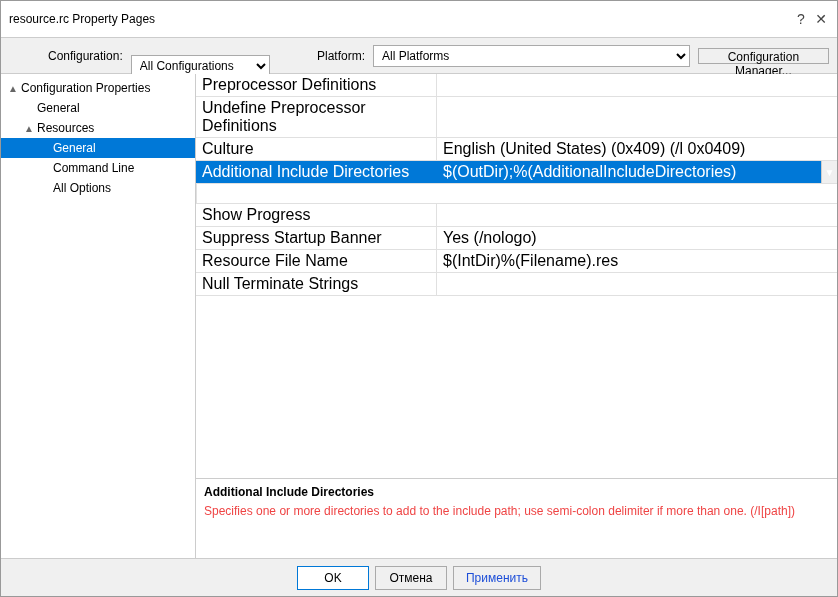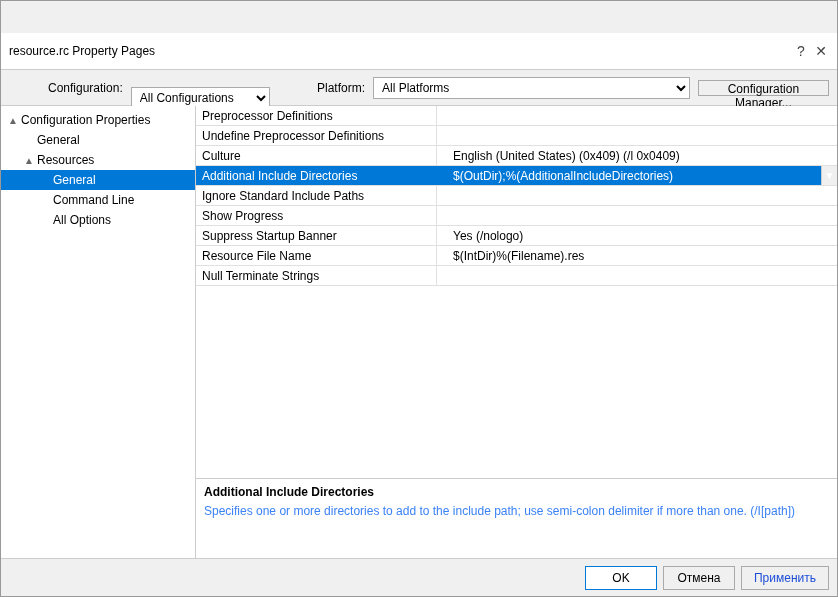--- a/index.html
+++ b/index.html
@@ -24,21 +24,20 @@
       flex-direction: column;
     }
     .title-bar {
       background: #fff;
       display: flex;
       align-items: center;
       justify-content: space-between;
       padding: 18px 8px;
       border-bottom: 1px solid #ccc;
       height: 28px;
-      margin-top: 32px;
     }
     .title-bar-text {
       font-size: 12px;
       color: #000;
     }
     .title-bar-controls {
       display: flex;
       gap: 4px;
       align-items: center;
     }
@@ -151,28 +150,28 @@
       min-height: 20px;
     }
     .prop-row.selected {
       background: #0078d7;
       color: #fff;
     }
     .prop-name {
       width: 240px;
       padding: 2px 6px;
       flex-shrink: 0;
-      font-size: 12px;
+      font-size: 16px;
       display: flex;
       align-items: center;
     }
     .prop-value {
       flex: 1;
-      padding: 2px 16px;
-      font-size: 12px;
+      padding: 2px 6px;
+      font-size: 16px;
       display: flex;
       align-items: center;
       border-left: 1px solid #e0e0e0;
     }
     .prop-row.selected .prop-value {
       border-left-color: #0078d7;
     }
     .prop-value-btn {
       width: 16px;
       flex-shrink: 0;
@@ -192,29 +191,29 @@
       display: flex;
       flex-direction: column;
       gap: 4px;
     }
     .info-title {
       font-weight: bold;
       font-size: 12px;
     }
     .info-desc {
       font-size: 12px;
-      color: #3b82f6;
+      color: #ef4444;
       line-height: 1.4;
     }
     .footer {
       background: #f0f0f0;
       border-top: 1px solid #ccc;
       padding: 6px 8px;
       display: flex;
-      justify-content: flex-end;
+      justify-content: center;
       gap: 6px;
       height: 38px;
       align-items: center;
     }
     .footer-btn {
       height: 24px;
       min-width: 72px;
       font-size: 12px;
       border: 1px solid #aaa;
       background: #f0f0f0;
@@ -308,21 +307,20 @@
           <span class="prop-value">English (United States) (0x409) (/l 0x0409)</span>
         </div>
 
         <div class="prop-row selected">
           <span class="prop-name">Additional Include Directories</span>
           <span class="prop-value">$(OutDir);%(AdditionalIncludeDirectories)</span>
           <div class="prop-value-btn">▼</div>
         </div>
 
         <div class="prop-row">
-          <span class="prop-name">Ignore Standard Include Paths</span>
           <span class="prop-value"></span>
         </div>
 
         <div class="prop-row">
           <span class="prop-name">Show Progress</span>
           <span class="prop-value"></span>
         </div>
 
         <div class="prop-row">
           <span class="prop-name">Suppress Startup Banner</span>

